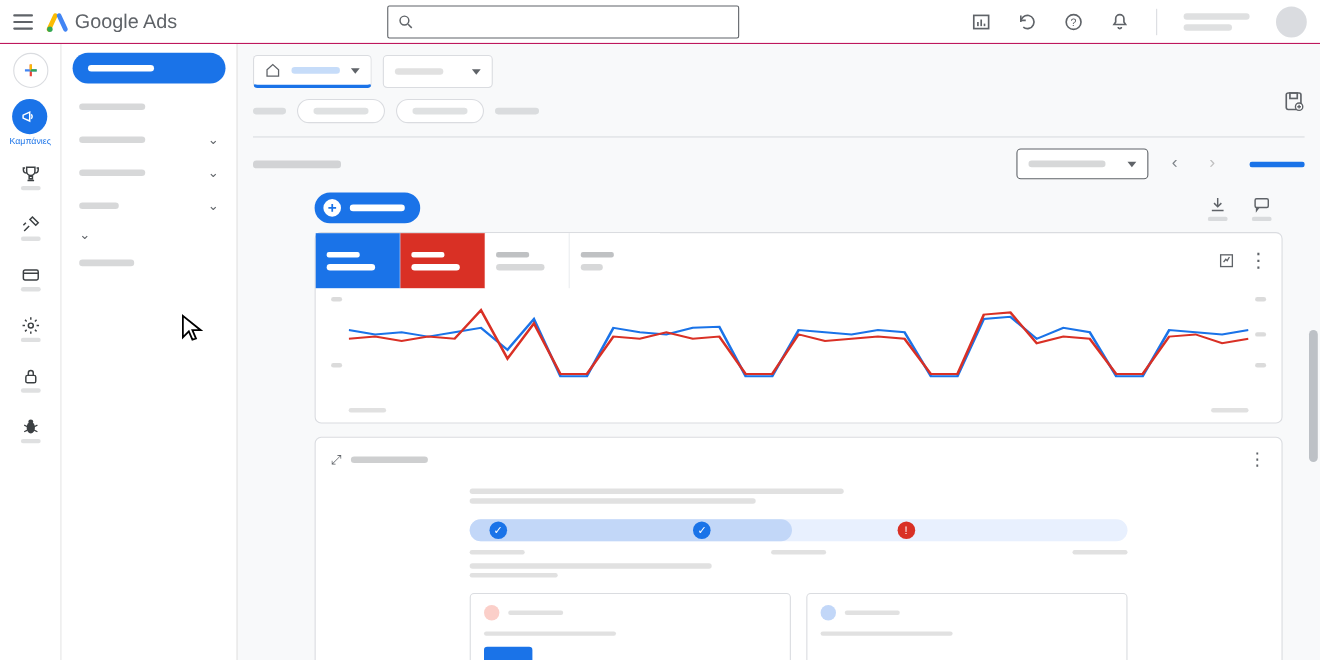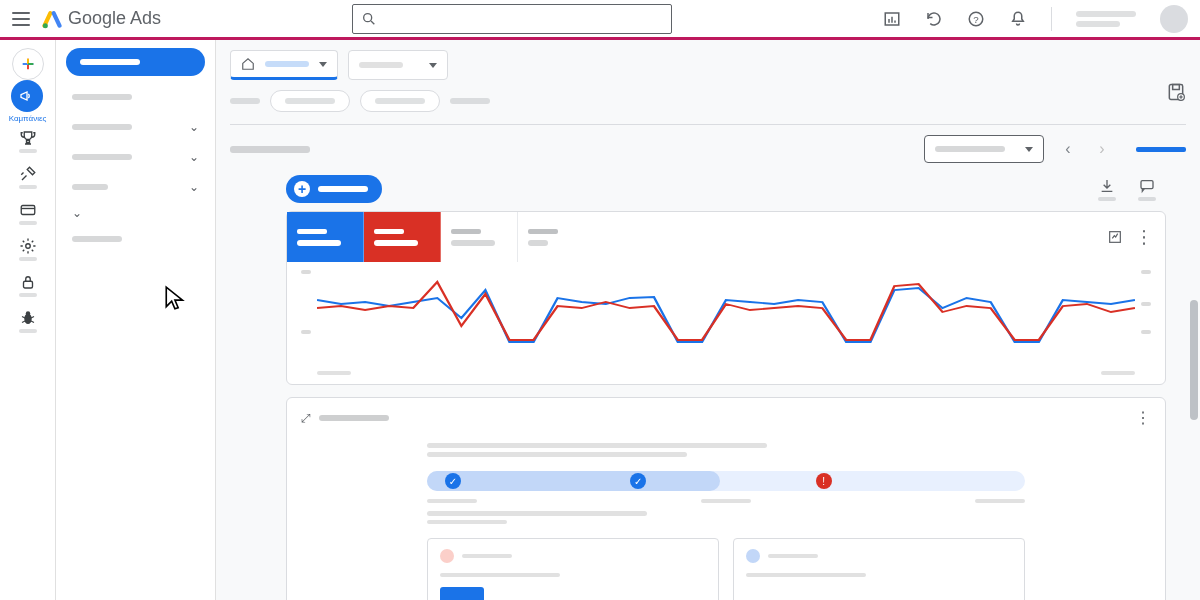--- a/index.html
+++ b/index.html
@@ -1,39 +1,39 @@
 <!DOCTYPE html>
 <html><head>
 <meta charset="utf-8">
 <style>
 * { margin: 0; padding: 0; box-sizing: border-box; font-family: Arial, sans-serif; }
 body { background: #f8f9fa; width: 1200px; height: 600px; overflow: hidden; position: relative; }
 
 .redact { background: currentColor; opacity:0.25; display:inline-block; height:6px; border-radius:3px; }
 
 
-.header { height: 40px; background:#fff; border-bottom:3px solid #be185d; display:flex; align-items:center; padding:0 12px; gap:12px; }
+.header { height: 40px; background:#fff; border-bottom:1px solid #be185d; display:flex; align-items:center; padding:0 12px; gap:12px; }
 .hamburger { width:18px; height:14px; display:flex; flex-direction:column; justify-content:space-between; cursor:pointer; }
 .hamburger span { height:2px; background:#5f6368; border-radius:1px; }
 .logo-group { display:flex; align-items:center; gap:6px; }
 .logo-text { font-size:18px; color:#5f6368; }
 .search-wrap { flex:1; display:flex; justify-content:center; }
 .search-box { width:320px; height:30px; border:1px solid #5f6368; border-radius:2px; display:flex; align-items:center; padding:0 8px; background:#fff; }
 .search-box svg { width:16px; height:16px; }
 .hdr-icons { display:flex; align-items:center; gap:24px; margin-left:20px; }
 .hdr-icon { width:18px; height:18px; cursor:pointer; color:#5f6368; }
 .hdr-divider { width:1px; height:24px; background:#dadce0; }
 .hdr-label { width:60px; height:6px; background:#5f6368; opacity:.2; border-radius:3px; }
 .avatar { width:28px; height:28px; border-radius:50%; background:#dadce0; }
 
 
 .body-row { display:flex; height:560px; }
 
 
-.rail { width:56px; background:#fff; border-right:1px solid #e0e0e0; display:flex; flex-direction:column; align-items:center; padding-top:8px; }
+.rail { width:56px; background:#fff; border-right:1px solid #e0e0e0; display:flex; flex-direction:column; align-items:center; padding-top:8px; gap:10px; }
 .rail-btn { width:32px; height:32px; border-radius:50%; display:flex; align-items:center; justify-content:center; cursor:pointer; }
 .rail-add { border:1px solid #dadce0; background:#fff; font-size:20px; font-weight:bold; }
 .rail-item { display:flex; flex-direction:column; align-items:center; gap:2px; cursor:pointer; }
 .rail-item.active .rail-btn { background:#1a73e8; color:#fff; }
 .rail-label { font-size:8px; color:#1a73e8; text-align:center; }
 .rail-simple { width:56px; display:flex; flex-direction:column; align-items:center; gap:2px; cursor:pointer; padding:6px 0; }
 .rail-simple .under { width:18px; height:4px; background:#5f6368; opacity:.2; border-radius:2px; }
 
 
 .sidenav { width:160px; background:#fff; border-right:1px solid #e0e0e0; padding:8px 4px; }

